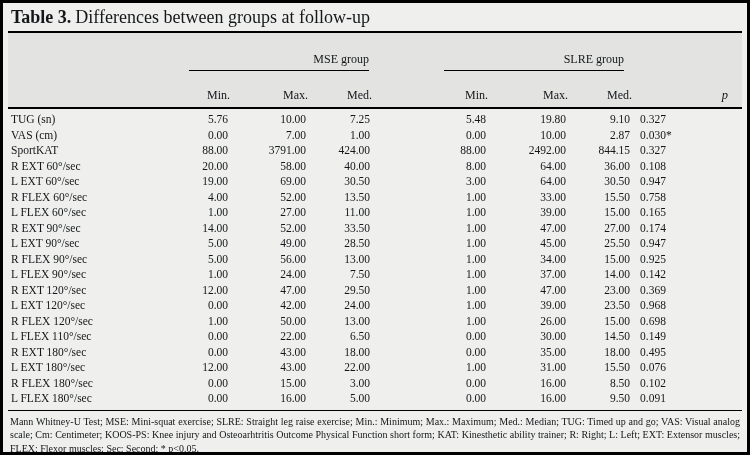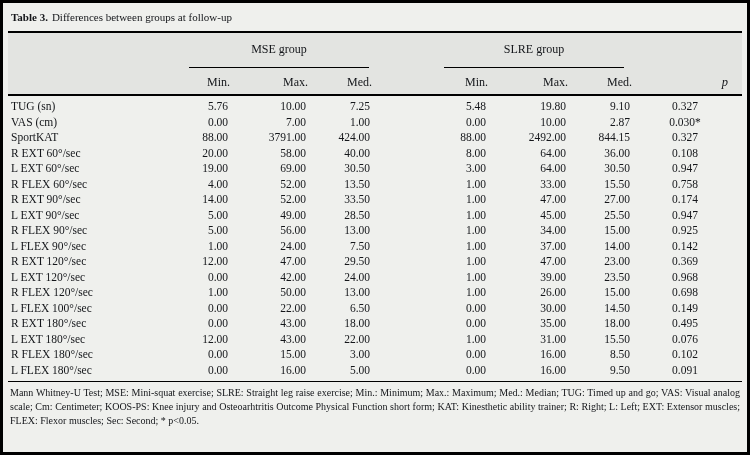--- a/index.html
+++ b/index.html
@@ -12,46 +12,46 @@
     box-sizing: border-box;
     width: 750px; height: 455px;
     border: 3px solid var(--rule, #000);
     background: var(--page-bg, #eff0ed);
     padding: 0 5px;
     overflow: hidden;
     color: var(--text, #131519);
   }
   .title-row {
     padding: 7px 3px 6px 3px;
-    font-size: 11px;
+    font-size: 18px;
     line-height: 15px;
   }
   .title-prefix { font-weight: bold; }
   .title-text { margin-left: 4px; }
   .thick-rule { height: 2px; background: var(--rule, #000); }
 
   table {
     border-collapse: collapse;
     table-layout: fixed;
     width: 734px;
   }
   thead th {
     background: var(--band-bg, #e3e4e1);
     font-weight: normal;
     font-size: 12px;
     vertical-align: bottom;
   }
   .group-row th { padding: 5px 0 0 0; }
   .group-underline {
     display: block;
-    margin: 4px auto;
+    margin: 14px auto;
     width: 180px;
-    text-align: center;
+    text-align: right;
     border-bottom: 1.5px solid var(--rule, #000);
-    padding-bottom: 10px;
+    padding-bottom: 3px;
   }
   .sub-row th {
     border-bottom: 2.5px solid var(--rule, #000);
     padding: 3px 8px 4px 0;
     text-align: right;
     margin-top: 36px;
   }
   .sub-row th.p-head {
     font-style: italic;
     padding-right: 14px;
@@ -61,21 +61,21 @@
     font-size: 11.5px;
     height: 15.5px;
     line-height: 15.5px;
     padding: 0;
     white-space: nowrap;
     overflow: hidden;
   }
   tbody tr:first-child td { padding-top: 3px; }
   td.label-cell { text-align: left; padding-left: 3px; }
   td.num-cell   { text-align: right; padding-right: 10px; }
-  td.p-cell     { text-align: center; padding-right: 12px; }
+  td.p-cell     { text-align: left; padding-right: 12px; }
 
   .footnote {
     border-top: 1.2px solid var(--rule, #000);
     margin-top: 3px;
     padding: 4px 2px 4px 2px;
     font-size: 10px;
     line-height: 13.8px;
     text-align: justify;
   }
 </style>
@@ -187,20 +187,31 @@
     <td class="num-cell">4.00</td>
     <td class="num-cell">52.00</td>
     <td class="num-cell">13.50</td>
     <td></td>
     <td class="num-cell">1.00</td>
     <td class="num-cell">33.00</td>
     <td class="num-cell">15.50</td>
     <td class="p-cell">0.758</td>
   </tr>
         <tr>
+    <td class="label-cell">L FLEX 60°/sec</td>
+    <td class="num-cell">1.00</td>
+    <td class="num-cell">27.00</td>
+    <td class="num-cell">11.00</td>
+    <td></td>
+    <td class="num-cell">1.00</td>
+    <td class="num-cell">39.00</td>
+    <td class="num-cell">15.00</td>
+    <td class="p-cell">0.165</td>
+  </tr>
+        <tr>
     <td class="label-cell">R EXT 90°/sec</td>
     <td class="num-cell">14.00</td>
     <td class="num-cell">52.00</td>
     <td class="num-cell">33.50</td>
     <td></td>
     <td class="num-cell">1.00</td>
     <td class="num-cell">47.00</td>
     <td class="num-cell">27.00</td>
     <td class="p-cell">0.174</td>
   </tr>
@@ -264,21 +275,21 @@
     <td class="num-cell">1.00</td>
     <td class="num-cell">50.00</td>
     <td class="num-cell">13.00</td>
     <td></td>
     <td class="num-cell">1.00</td>
     <td class="num-cell">26.00</td>
     <td class="num-cell">15.00</td>
     <td class="p-cell">0.698</td>
   </tr>
         <tr>
-    <td class="label-cell">L FLEX 100°/sec</td>
+    <td class="label-cell">L FLEX 110°/sec</td>
     <td class="num-cell">0.00</td>
     <td class="num-cell">22.00</td>
     <td class="num-cell">6.50</td>
     <td></td>
     <td class="num-cell">0.00</td>
     <td class="num-cell">30.00</td>
     <td class="num-cell">14.50</td>
     <td class="p-cell">0.149</td>
   </tr>
         <tr>

